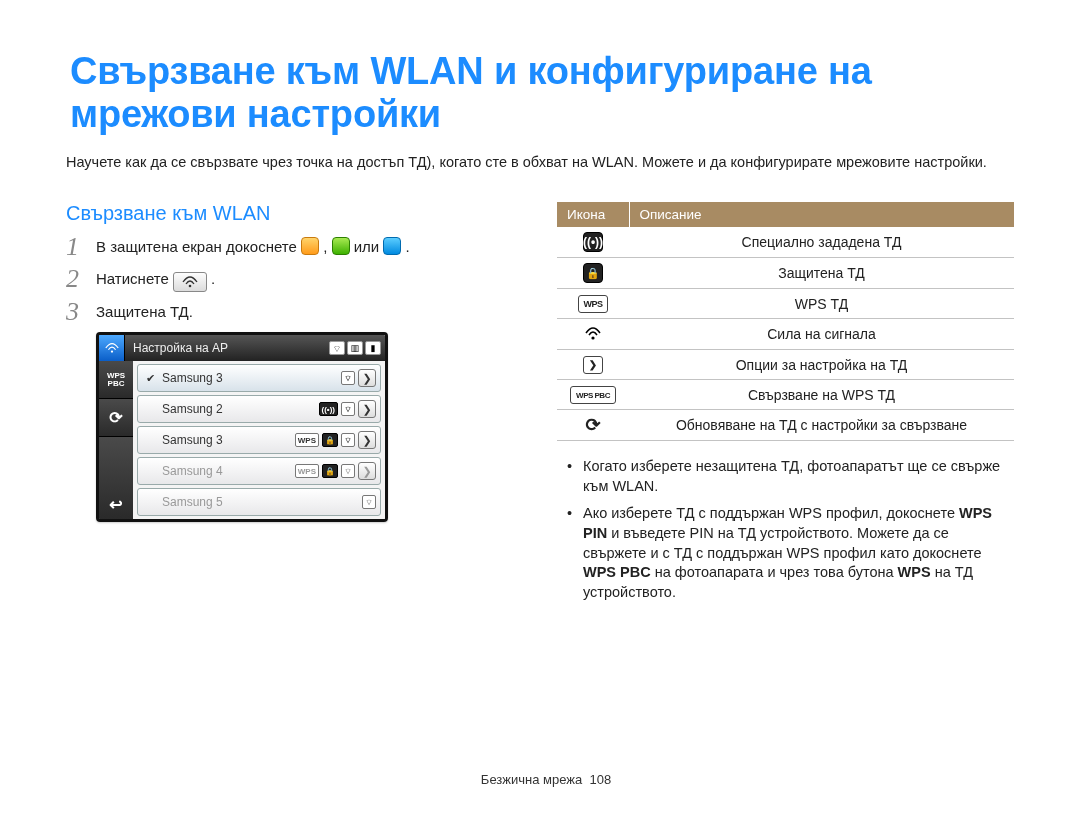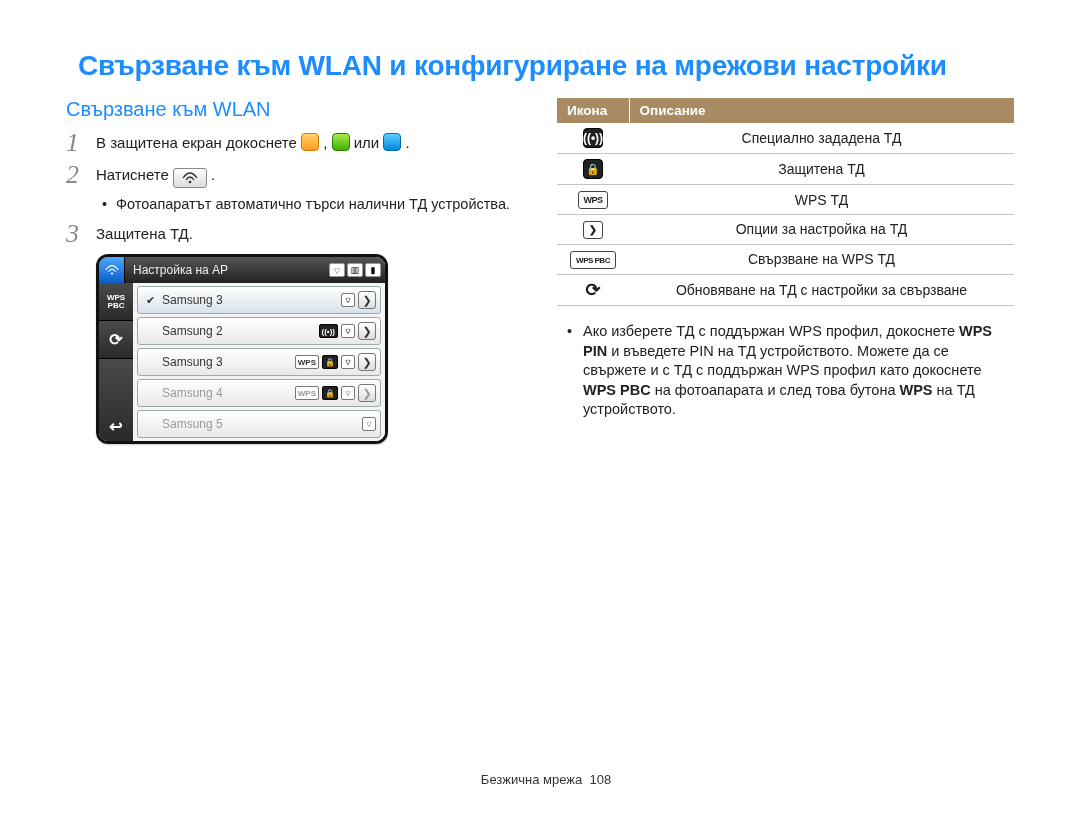--- a/index.html
+++ b/index.html
@@ -11,23 +11,23 @@
     background: #fff;
     font-family: Arial, "Helvetica Neue", sans-serif;
     color: #222;
     position: relative;
   }
   .page {
     padding: 50px 66px 30px 66px;
   }
   .title {
     color: #1C8CFF;
-    font-size: 28px;
+    font-size: 38px;
     font-weight: bold;
-    margin: 0 0 16px 12px;
+    margin: 0 0 16px 4px;
     letter-spacing: -0.2px;
   }
   .intro {
     font-size: 14.5px;
     line-height: 1.4;
     margin-bottom: 30px;
     color: #222;
   }
   .cols {
     display: flex;
@@ -96,21 +96,21 @@
     left: 0;
     top: 0;
   }
 
   
   .mock {
     width: 292px;
     margin-left: 30px;
     margin-top: 8px;
     border: 3px solid #111;
-    border-radius: 12px;
+    border-radius: 4px;
     overflow: hidden;
     box-shadow: 0 1px 2px rgba(0,0,0,.2);
   }
   .mock-top {
     display: flex;
     align-items: center;
     height: 26px;
     background: linear-gradient(#555,#222);
     color: #eee;
     font-size: 12px;
@@ -172,21 +172,21 @@
 
   
   table.icon-table {
     border-collapse: collapse;
     width: 100%;
     font-size: 14px;
   }
   .icon-table th {
     background: #A88B63;
     color: #fff;
-    font-weight: bold;
+    font-weight: normal;
     text-align: left;
     padding: 5px 10px;
     font-size: 13.5px;
   }
   .icon-table th:first-child { width: 72px; border-right: 1px solid #fff; }
   .icon-table td {
     padding: 5px 10px;
     border-bottom: 1px solid #c3c3c3;
     text-align: center;
   }
@@ -230,20 +230,21 @@
     text-align: center;
     font-size: 13px;
     color: #333;
   }
 </style>
 </head>
 <body>
 
 <div class="page">
   <h1 class="title">Свързване към WLAN и конфигуриране на мрежови настройки</h1>
+  <p class="intro">Научете как да се свързвате чрез точка на достъп ТД), когато сте в обхват на WLAN. Можете и да конфигурирате мрежовите настройки.</p>
 
   <div class="cols">
     <div class="left">
       <h2 class="subhead">Свързване към WLAN</h2>
 
       <ul class="steps">
         <li class="step">
           <span class="step-num">1</span>
           <span class="step-body">
             <span>В защитена екран докоснете </span>
@@ -263,21 +264,20 @@
               <svg width="18" height="12" viewBox="0 0 18 12">
                   <path d="M2 6 Q9 -4 16 6" fill="none" stroke="#333" stroke-width="1.3"></path>
                   <path d="M5 8 Q9 2 13 8" fill="none" stroke="#333" stroke-width="1.3"></path>
                   <circle cx="9" cy="10" r="1.3" fill="#333"></circle>
                 </svg>
             </span>
             <span> .</span>
           </span>
         </li>
       </ul>
-      <div class="sub-bullet">Фотоапаратът автоматично търси налични ТД устройства.</div>
       <ul class="steps">
         <li class="step">
           <span class="step-num">3</span>
           <span class="step-body">Защитена ТД.</span>
         </li>
       </ul>
 
       <div class="mock">
         <div class="mock-top">
           <div class="mock-top-icon">
@@ -366,37 +366,48 @@
             </tr>
             <tr>
               <td><span class="tbl-icon lock">🔒</span></td>
               <td>Защитена ТД</td>
             </tr>
             <tr>
               <td><span class="tbl-icon wps">WPS</span></td>
               <td>WPS ТД</td>
             </tr>
             <tr>
+              <td><span class="tbl-icon wifi">
+                  <svg width="18" height="14" viewBox="0 0 18 14">
+                    <path d="M2 6 Q9 -4 16 6" fill="none" stroke="#000" stroke-width="1.5"></path>
+                    <path d="M5 8 Q9 2 13 8" fill="none" stroke="#000" stroke-width="1.5"></path>
+                    <circle cx="9" cy="11" r="1.6" fill="#000"></circle>
+                  </svg>
+                </span></td>
+              <td>Сила на сигнала</td>
+            </tr>
+            <tr>
               <td><span class="tbl-icon arrow">❯</span></td>
               <td>Опции за настройка на ТД</td>
             </tr>
             <tr>
               <td><span class="tbl-icon wpspbc">WPS PBC</span></td>
               <td>Свързване на WPS ТД</td>
             </tr>
             <tr>
               <td><span class="tbl-icon refresh">⟳</span></td>
               <td>Обновяване на ТД с настройки за свързване</td>
             </tr>
           </tbody>
       </table>
 
       <ul class="notes">
+        <li>Когато изберете незащитена ТД, фотоапаратът ще се свърже към WLAN.</li>
         <li>
-          <span>Ако изберете ТД с поддържан WPS профил, докоснете </span><b>WPS PIN</b><span> и въведете PIN на ТД устройството. Можете да се свържете и с ТД с поддържан WPS профил като докоснете </span><b>WPS PBC</b><span> на фотоапарата и след това бутона </span><b>WPS</b><span> на ТД устройството.</span>
+          <span>Ако изберете ТД с поддържан WPS профил, докоснете </span><b>WPS PIN</b><span> и въведете PIN на ТД устройството. Можете да се свържете и с ТД с поддържан WPS профил като докоснете </span><b>WPS PBC</b><span> на фотоапарата и чрез това бутона </span><b>WPS</b><span> на ТД устройството.</span>
         </li>
       </ul>
     </div>
   </div>
 </div>
 
 <div class="footer">
   <span>Безжична мрежа</span>&nbsp;&nbsp;<span>108</span>
 </div>
 

